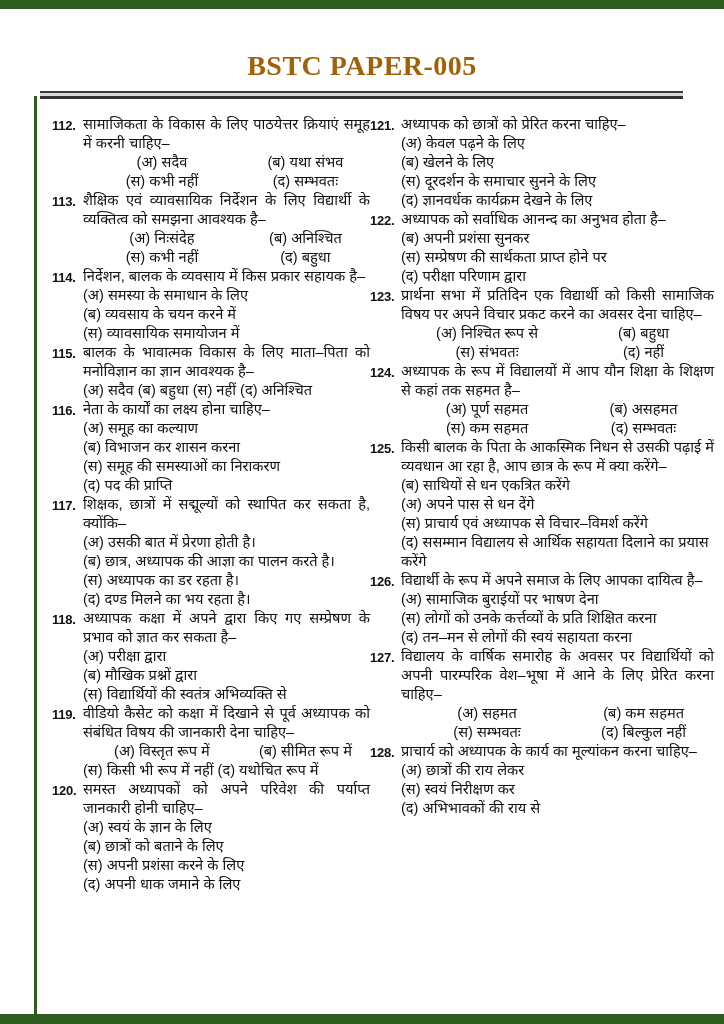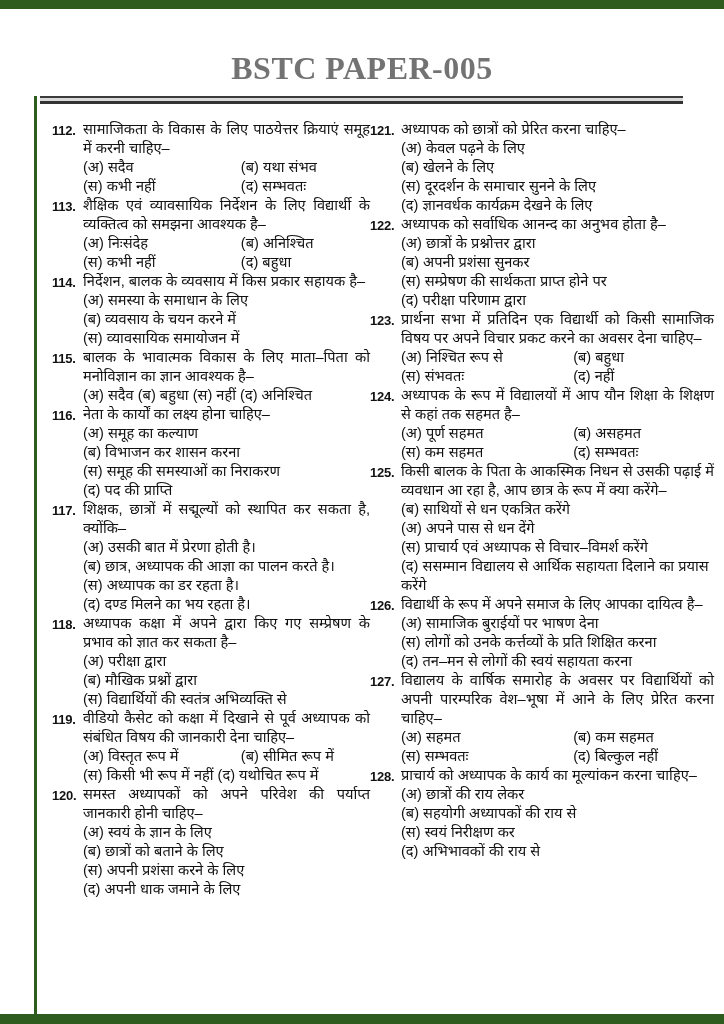--- a/index.html
+++ b/index.html
@@ -13,21 +13,21 @@
   }
   
   .frame-top{position:absolute;top:0;left:0;width:724px;height:9px;background:#2e5c1f;}
   .frame-bottom{position:absolute;bottom:0;left:0;width:724px;height:10px;background:#2e5c1f;}
   .frame-left{position:absolute;left:34px;top:96px;bottom:10px;width:3px;background:#2e5c1f;}
 
   
   .header{padding-top:50px;text-align:center;}
   .page-title{
     font-family:"Liberation Serif","DejaVu Serif",serif;
-    font-weight:bold;font-size:32px;letter-spacing:0.5px;color:#737373;
+    font-weight:bold;font-size:28px;letter-spacing:0.5px;color:#a16207;
   }
   .title-rule{
     margin:9px 41px 0 40px;
     height:3px;
     border-top:2px solid #3b3b3b;
     border-bottom:3px solid #333333;
     background:#d9d9d9;
   }
 
   
@@ -43,21 +43,21 @@
   .qno{
     flex:0 0 31px;
     font-weight:bold;
     font-size:13px;
     padding-top:1px;
     letter-spacing:-0.2px;
   }
   .qbody{flex:1;min-width:0;}
   .qtext{text-align:justify;}
   .optrow{display:block;}
-  .optrow.cols2{display:flex;}
+  .optrow.cols2{display:flex;text-align:center;}
   .optrow.cols2 .opt:first-child{flex:0 0 55%;}
   .optrow.cols2 .opt:last-child{flex:1;}
 </style>
 </head>
 <body>
 
 <div class="frame-top"></div>
 <div class="frame-left"></div>
 <div class="frame-bottom"></div>
 
@@ -171,21 +171,20 @@
           <div class="optrow"><span class="opt">(अ) केवल पढ़ने के लिए</span></div>
           <div class="optrow"><span class="opt">(ब) खेलने के लिए</span></div>
           <div class="optrow"><span class="opt">(स) दूरदर्शन के समाचार सुनने के लिए</span></div>
           <div class="optrow"><span class="opt">(द) ज्ञानवर्धक कार्यक्रम देखने के लिए</span></div>
         </div>
       </div>
       <div class="question">
         <span class="qno">122.</span>
         <div class="qbody">
           <div class="qtext">अध्यापक को सर्वाधिक आनन्द का अनुभव होता है–</div>
-          <div class="optrow"><span class="opt">(अ) छात्रों के प्रश्नोत्तर द्वारा</span></div>
           <div class="optrow"><span class="opt">(ब) अपनी प्रशंसा सुनकर</span></div>
           <div class="optrow"><span class="opt">(स) सम्प्रेषण की सार्थकता प्राप्त होने पर</span></div>
           <div class="optrow"><span class="opt">(द) परीक्षा परिणाम द्वारा</span></div>
         </div>
       </div>
       <div class="question">
         <span class="qno">123.</span>
         <div class="qbody">
           <div class="qtext">प्रार्थना सभा में प्रतिदिन एक विद्यार्थी को किसी सामाजिक विषय पर अपने विचार प्रकट करने का अवसर देना चाहिए–</div>
           <div class="optrow cols2">
@@ -243,19 +242,18 @@
             <span class="opt">(स) सम्भवतः</span>
             <span class="opt">(द) बिल्कुल नहीं</span>
           </div>
         </div>
       </div>
       <div class="question">
         <span class="qno">128.</span>
         <div class="qbody">
           <div class="qtext">प्राचार्य को अध्यापक के कार्य का मूल्यांकन करना चाहिए–</div>
           <div class="optrow"><span class="opt">(अ) छात्रों की राय लेकर</span></div>
-          <div class="optrow"><span class="opt">(ब) सहयोगी अध्यापकों की राय से</span></div>
           <div class="optrow"><span class="opt">(स) स्वयं निरीक्षण कर</span></div>
           <div class="optrow"><span class="opt">(द) अभिभावकों की राय से</span></div>
         </div>
       </div>
     </div>
 </div>
 
 </body></html>

